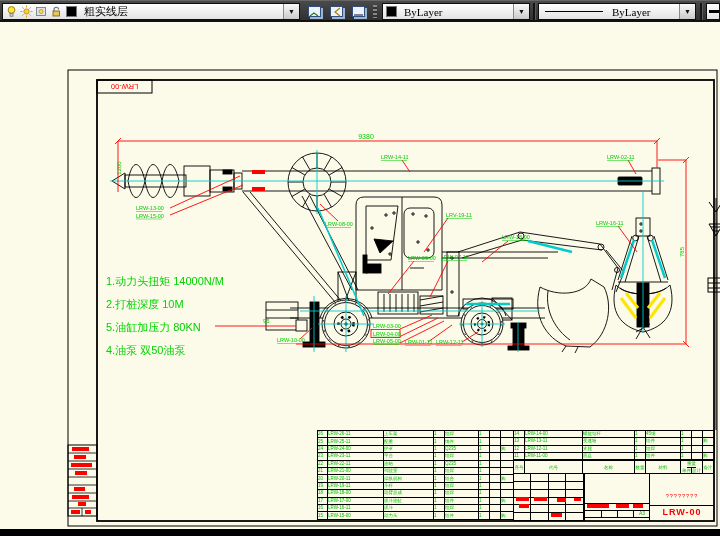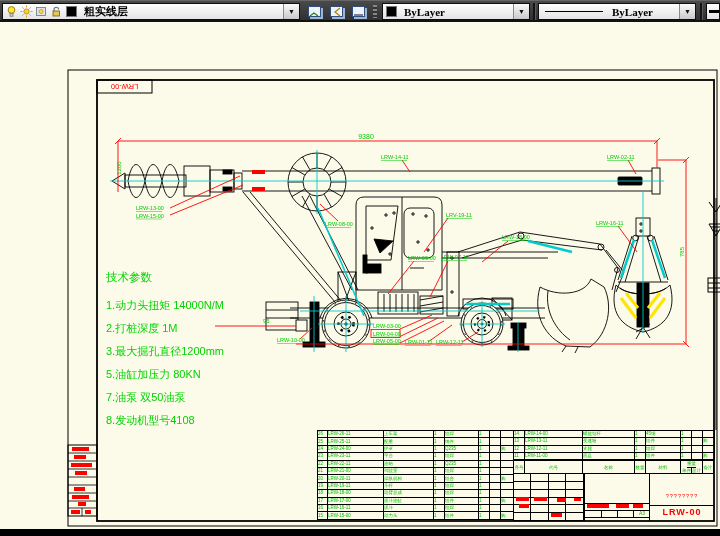--- a/index.html
+++ b/index.html
@@ -6,21 +6,21 @@
   body{width:720px;height:536px;position:relative;overflow:hidden;
        background:#FCFAE9;font-family:"Liberation Sans",sans-serif;}
   
   .toolbar{position:absolute;left:0;top:0;width:720px;height:22px;
     background:linear-gradient(#4a4a4a,#303030);border-top:1px solid #666;
     border-bottom:2px solid #121212;box-sizing:border-box;z-index:30;}
   .combo{position:absolute;top:2px;height:17px;background:linear-gradient(#ffffff,#e3e3e3);
     border:1px solid #0e0e0e;box-sizing:border-box;display:flex;align-items:center;
     font-size:11px;color:#000;}
   .combo .lbl{flex:1;padding-left:4px;white-space:nowrap;overflow:hidden;
-    font-family:"Liberation Serif",serif;font-weight:bold;}
+    font-family:"Liberation Serif",serif;}
   .drop{width:15px;align-self:stretch;background:linear-gradient(#fafafa,#c9c9c9);
     border-left:1px solid #8a8a8a;display:flex;align-items:center;justify-content:center;
     font-size:7px;color:#111;}
   .lico{width:13px;height:13px;margin-left:2px;position:relative;flex:none;}
   .chip{width:9px;height:9px;background:#000;border:1px solid #777;margin:0 3px 0 3px;flex:none;}
   .tbico{position:absolute;top:3px;width:18px;height:15px;}
   .sheets{position:absolute;left:2px;top:2px;width:11px;height:9px;background:#eef3fa;
     border:1px solid #33507a;box-shadow:2px 2px 0 #9db6d6;}
   .grip{position:absolute;top:4px;width:4px;height:13px;
     background:repeating-linear-gradient(#888 0 2px,#333 2px 4px);}
@@ -320,27 +320,24 @@
     <text class="svggreen" x="373" y="328">LRW-03-00</text>
     <text class="svggreen" x="373" y="335.5">LRW-04-00</text>
     <text class="svggreen" x="373" y="343">LRW-05-00</text>
     <text class="svggreen" x="405" y="344">LRW-01-11</text>
     <text class="svggreen" x="436" y="344">LRW-12-11</text>
     <text class="svggreen" x="596" y="225">LRW-16-11</text>
   </g>
 </svg>
 
 <div class="ovl notes">
-  <div class="nt">技术参数</div>
   <div class="ni"><span>1.动力头扭矩 14000N/M</span></div>
-    <div class="ni"><span>2.打桩深度 1M</span></div>
-    <div class="ni"><span>3.最大掘孔直径1200mm</span></div>
+    <div class="ni"><span>2.打桩深度 10M</span></div>
     <div class="ni"><span>5.油缸加压力 80KN</span></div>
-    <div class="ni"><span>7.油泵 双50油泵</span></div>
-    <div class="ni"><span>8.发动机型号4108</span></div>
+    <div class="ni"><span>4.油泵 双50油泵</span></div>
 </div>
 
 <table class="bom" style="left:317px;top:430px;width:196px;height:90px;">
   <colgroup>
       <col style="width:10px">
       <col style="width:56px">
       <col style="width:50px">
       <col style="width:11px">
       <col style="width:34px">
       <col style="width:11px">

